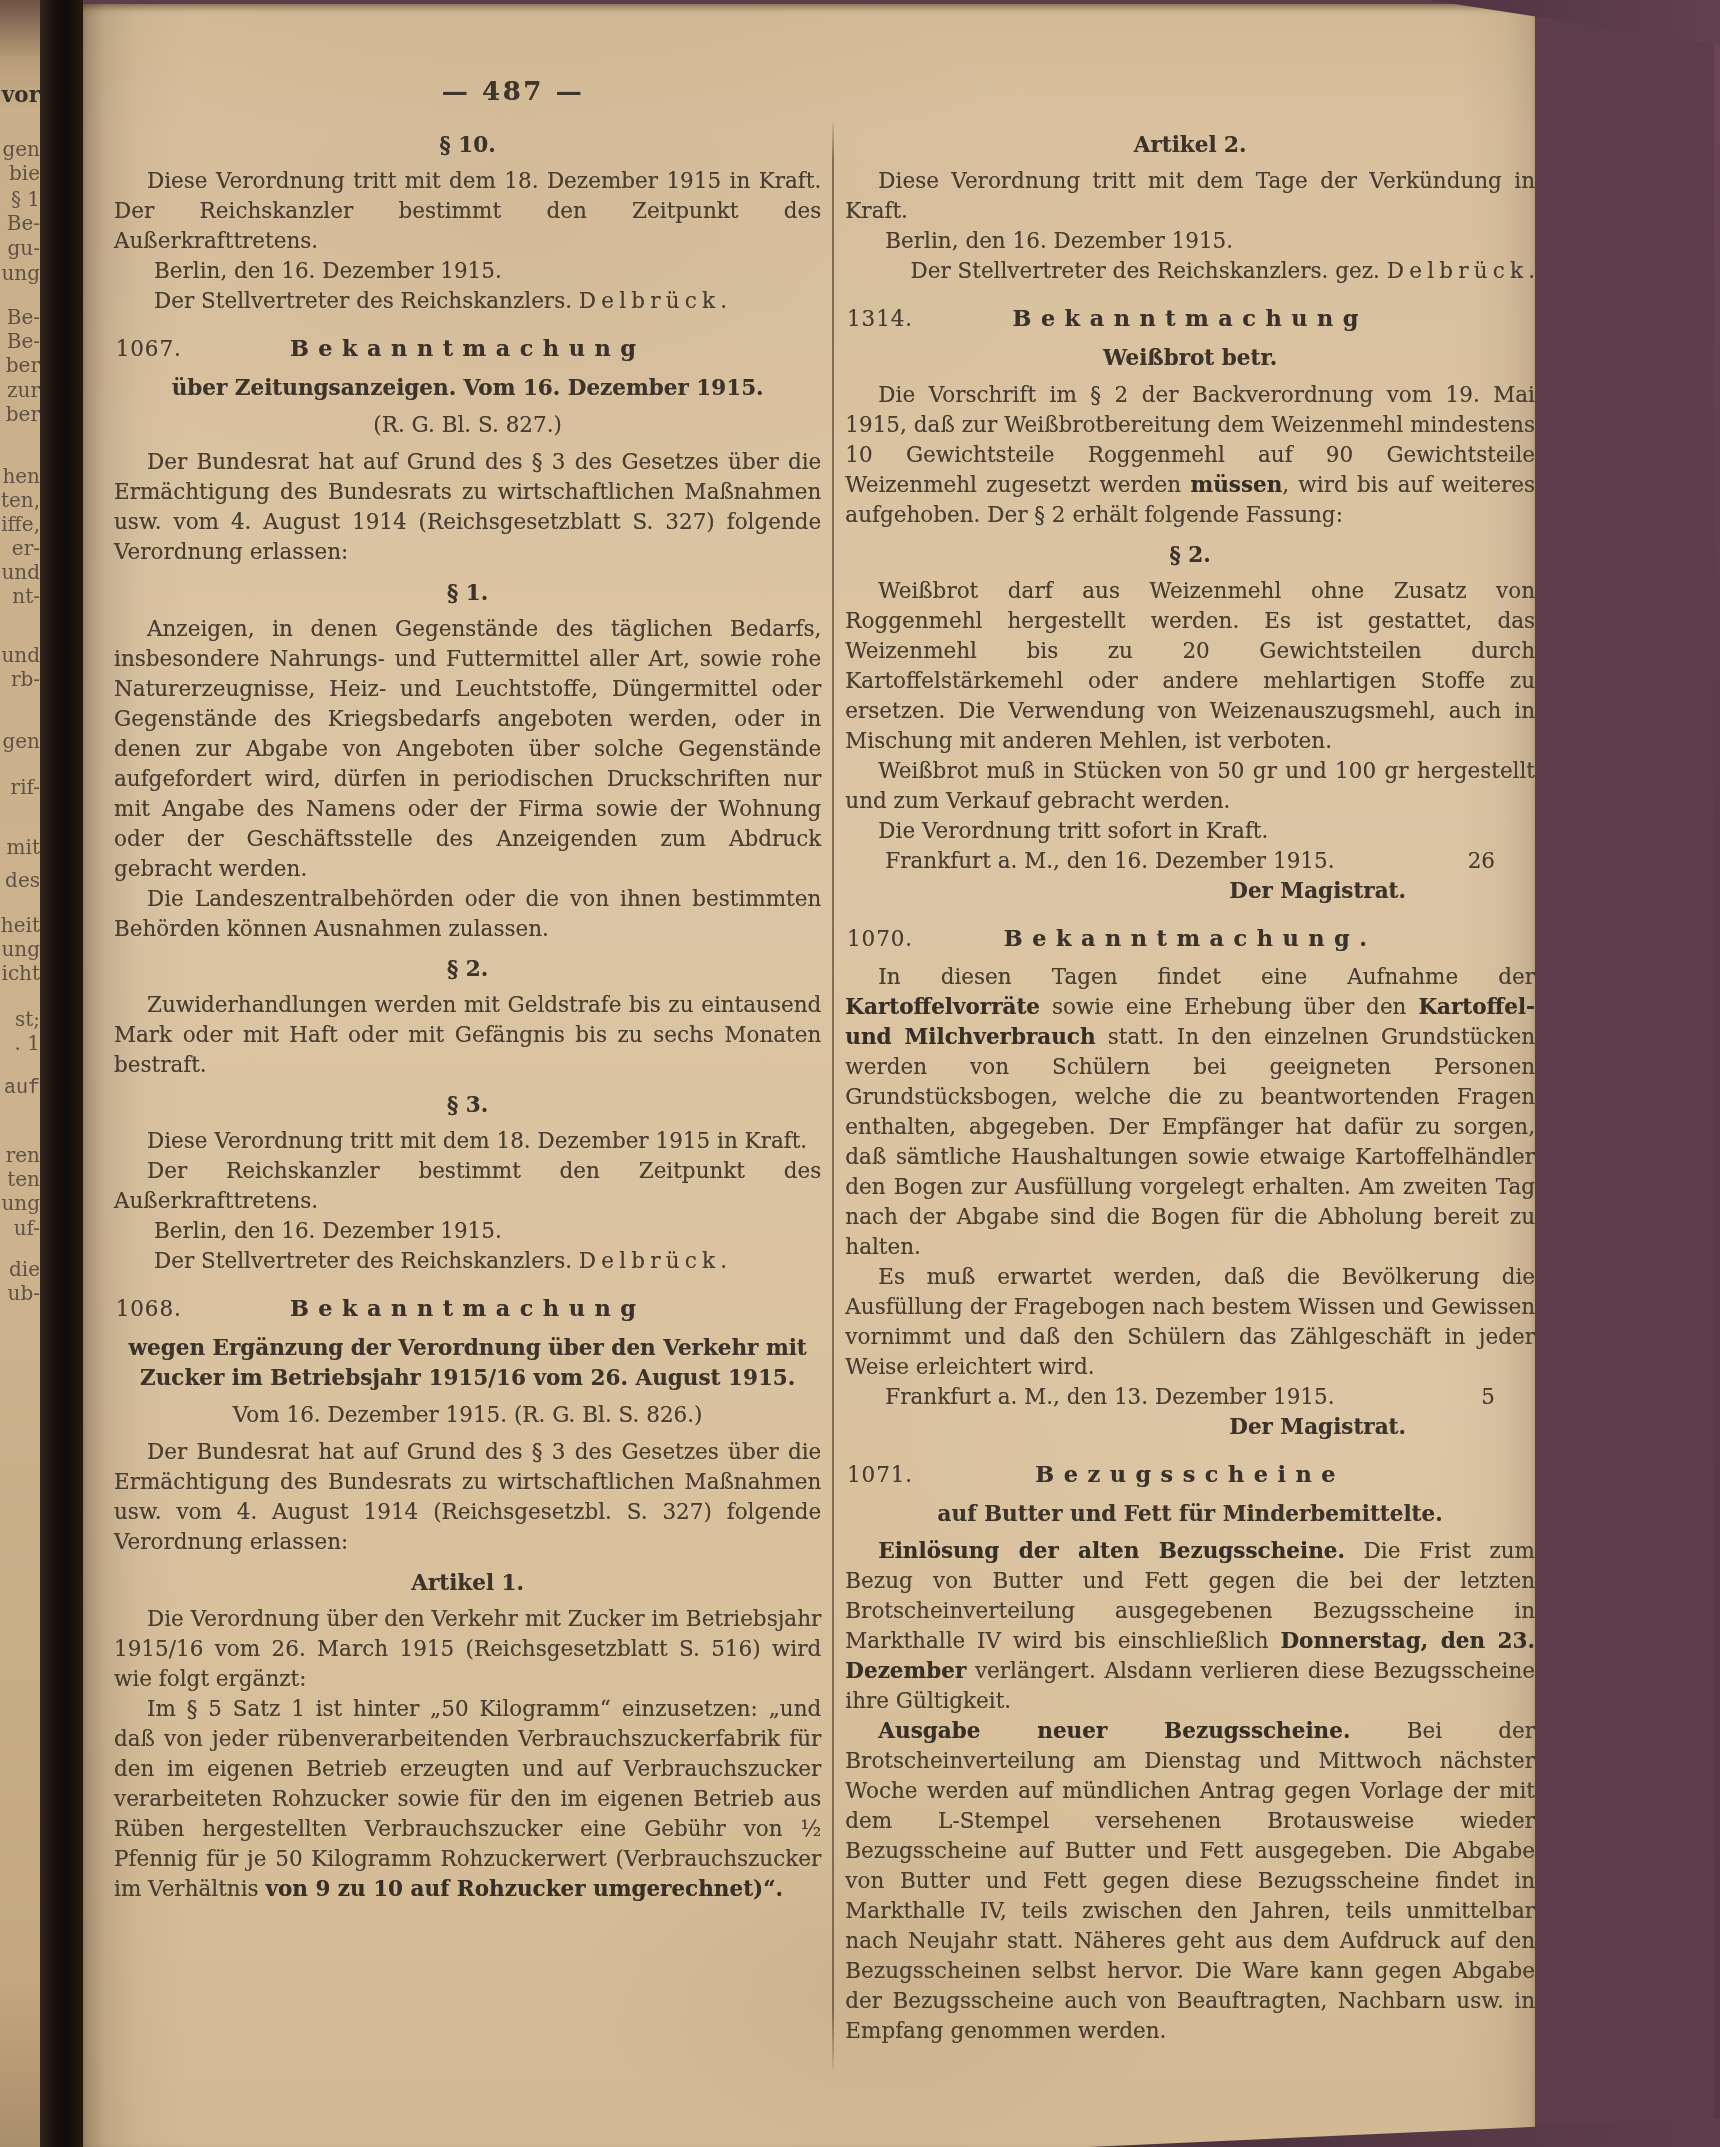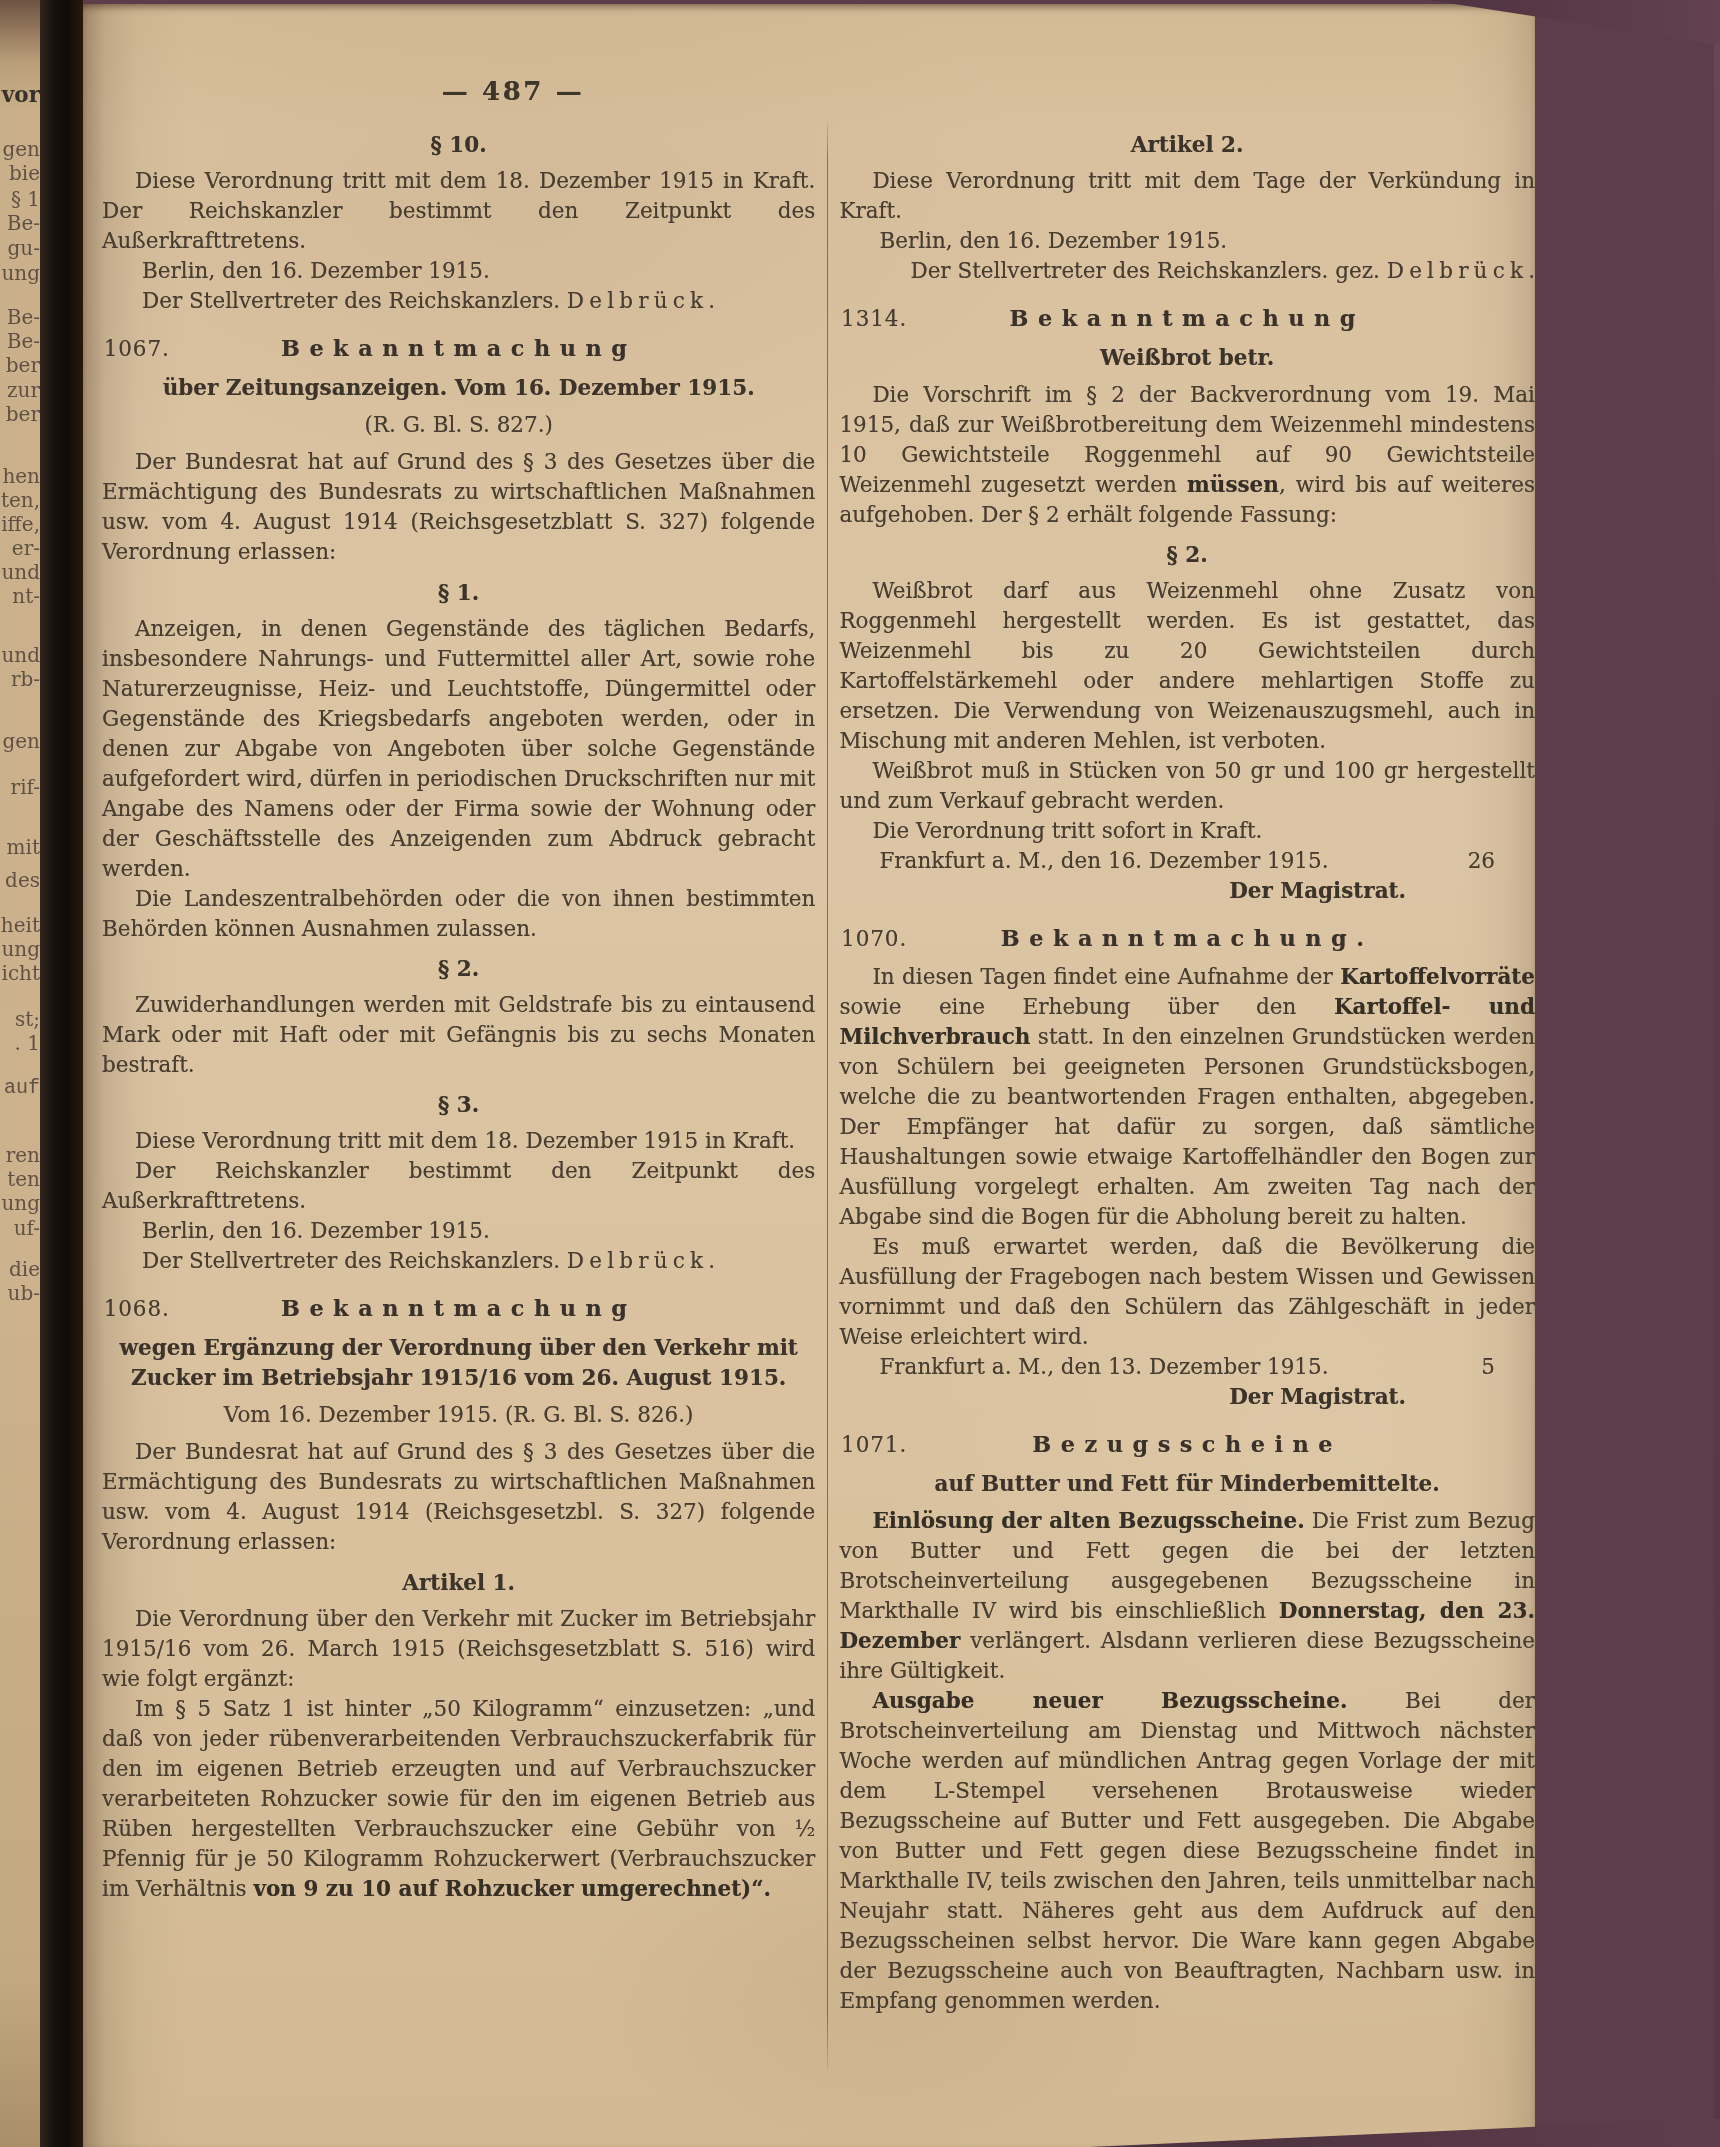--- a/index.html
+++ b/index.html
@@ -49,21 +49,21 @@
     font-size:21.5px; line-height:30px;
     text-shadow:0 0 0.5px rgba(70,58,45,.55);
   }
 
   .page-number {
     margin:72px 0 0 43px; width:774px;
     text-align:center; font-weight:bold;
     font-size:26px; letter-spacing:2.6px; color:#3e352b;
   }
 
-  .columns { display:flex; align-items:flex-start; margin-top:13.8px; padding-left:19px; }
+  .columns { display:flex; align-items:flex-start; margin-top:13.8px; padding-left:31px; }
   .col-left  { width:724px; }
   .col-right { width:706px; }
   .divider {
     width:1.7px; height:1946px; margin:3.4px 11.2px 0 11.2px;
     background:linear-gradient(180deg, rgba(80,64,46,.1) 0%, rgba(80,64,46,.65) 2%, rgba(80,64,46,.65) 97%, rgba(80,64,46,.1) 100%);
   }
 
   
   .blk { position:relative; }
   .center-head { font-weight:bold; text-align:center; margin:10.3px 0 6px; color:#3c342a; }

